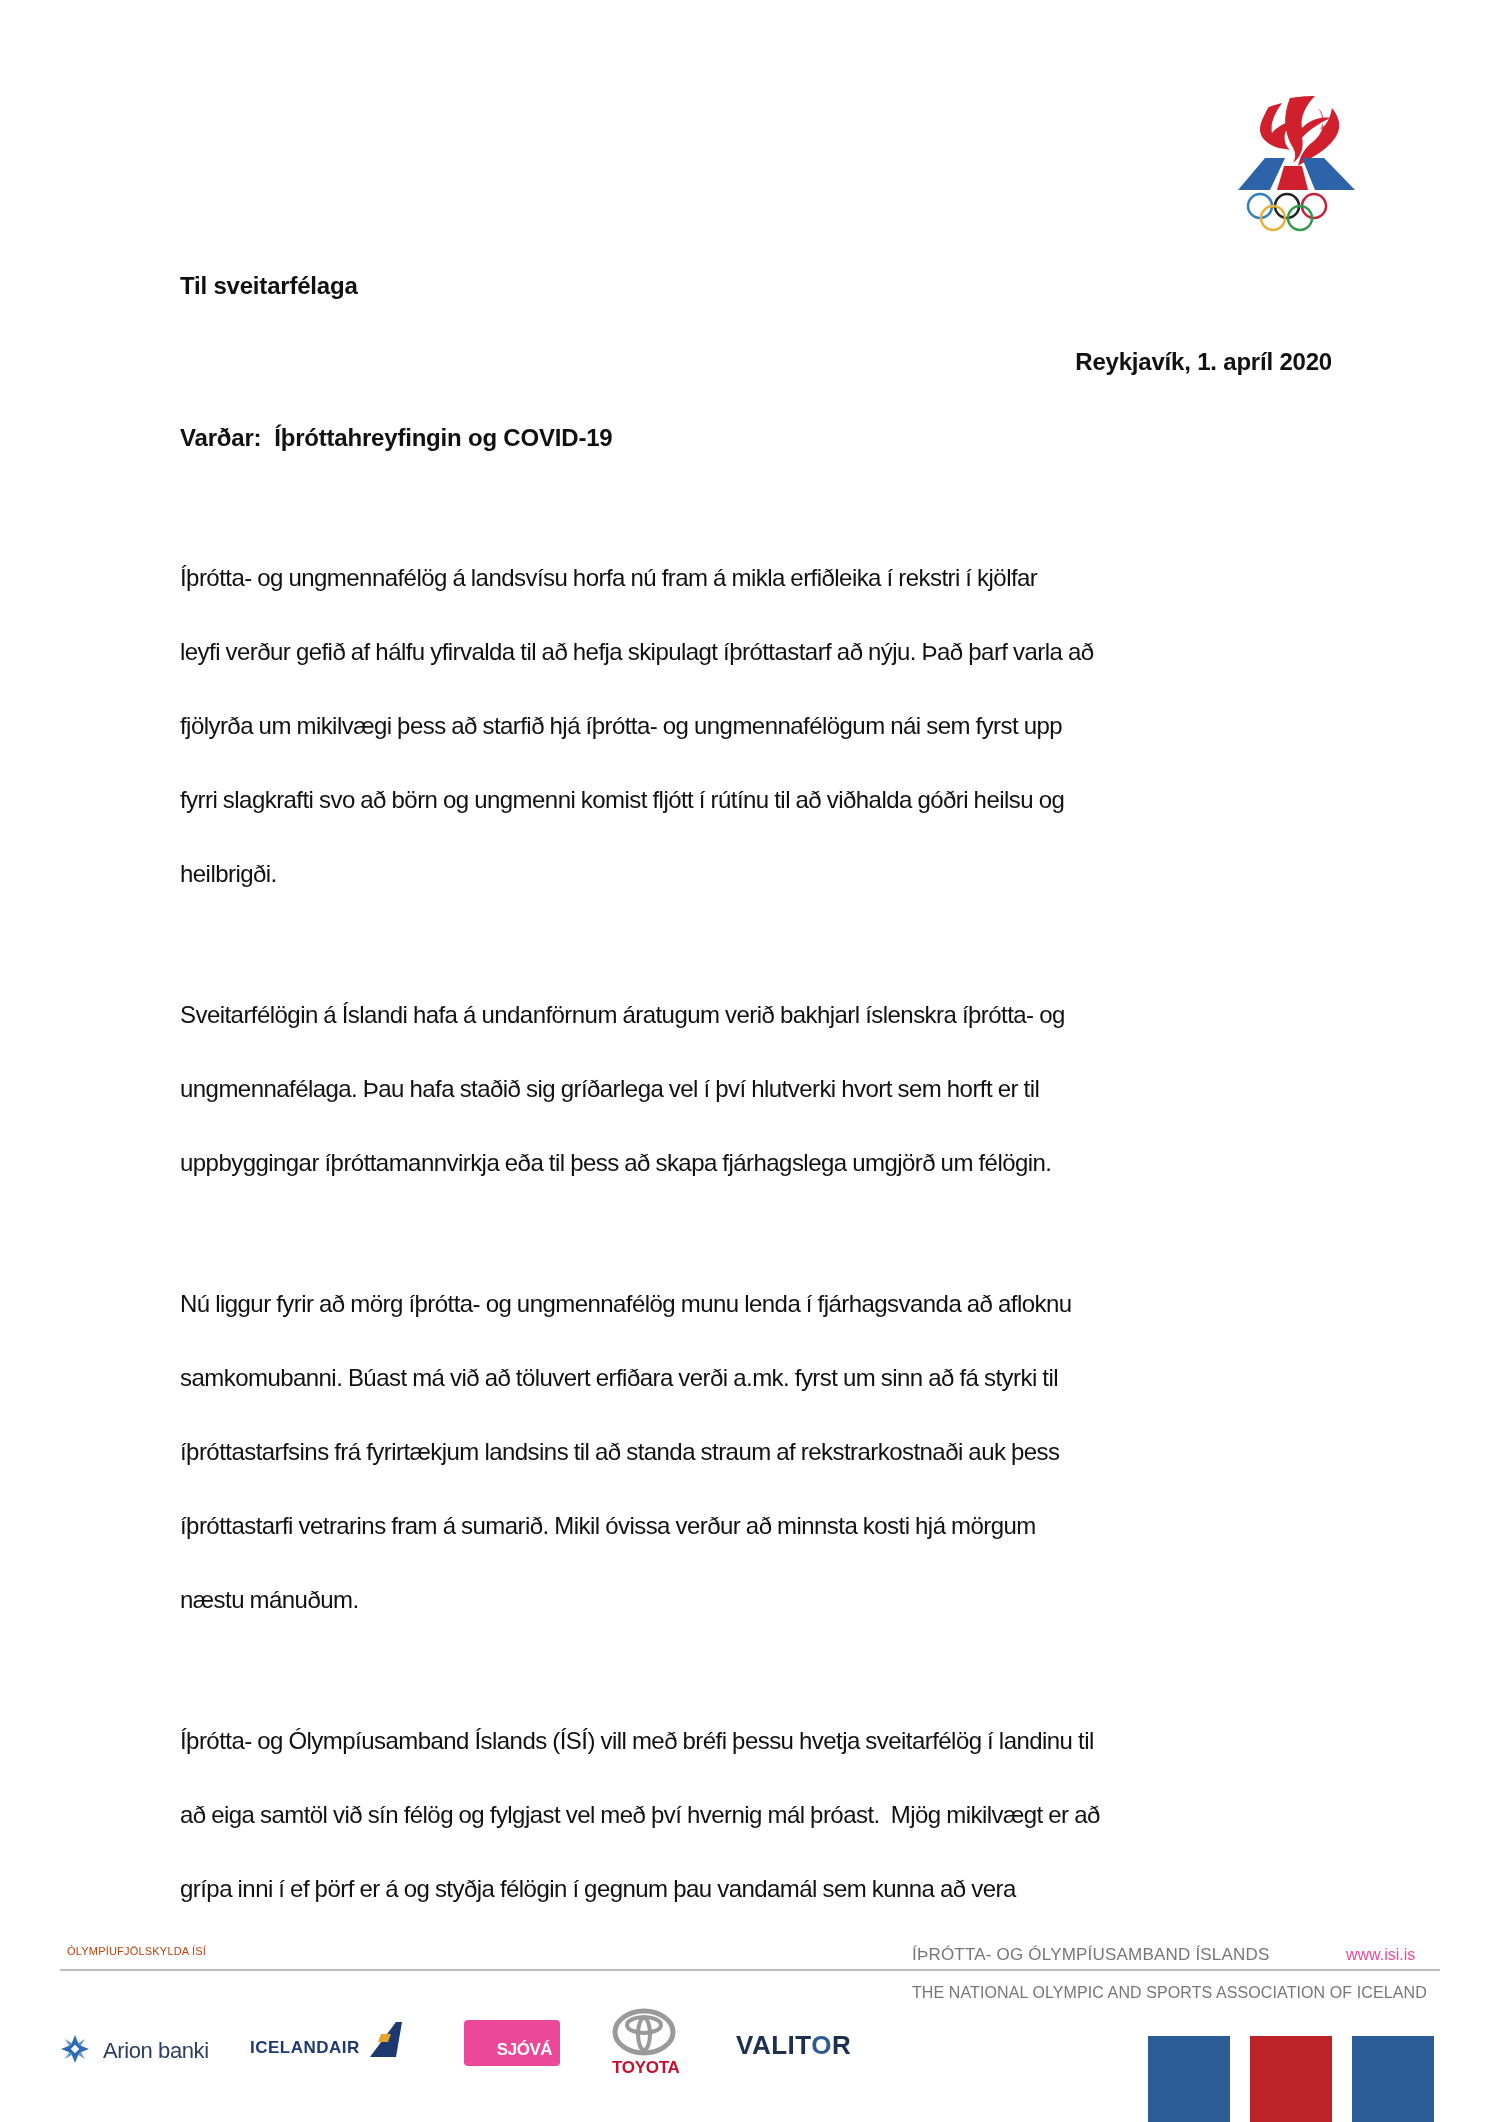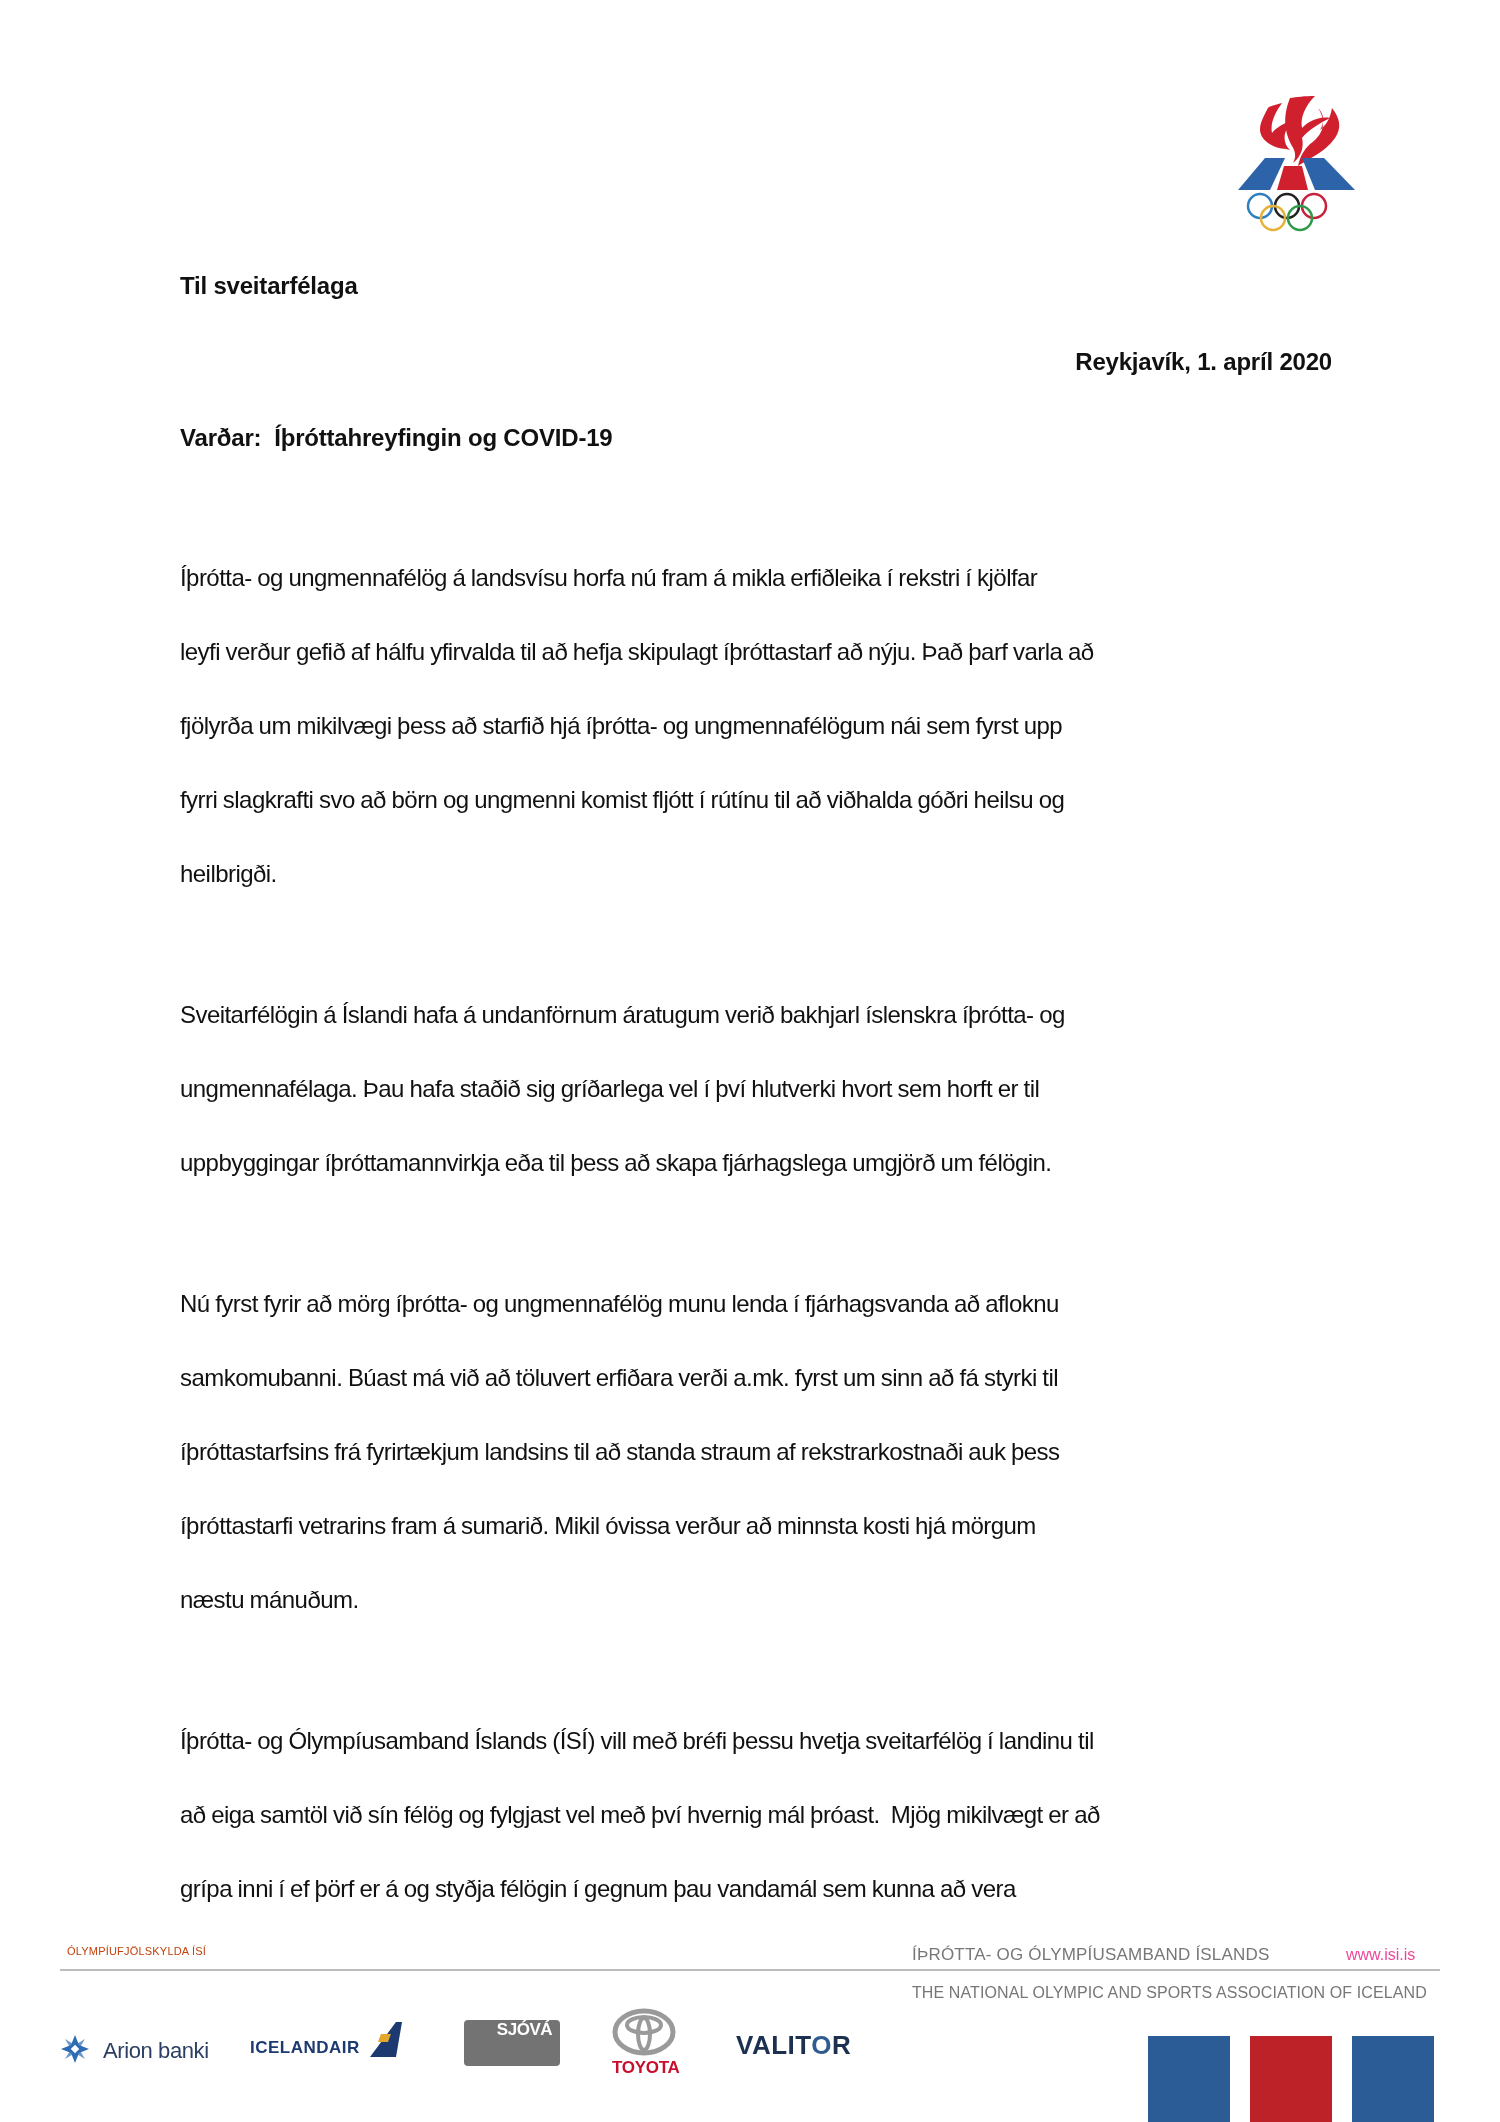--- a/index.html
+++ b/index.html
@@ -19,21 +19,21 @@
     .footer-right-title { position: absolute; left: 912px; top: 1945px; font-size: 17px; color: #777; letter-spacing: 0.2px; }
     .footer-url { position: absolute; left: 1346px; top: 1946px; font-size: 16px; color: #ec4899; }
     .footer-rule { position: absolute; left: 60px; top: 1969px; width: 1380px; height: 2px; background: #bdbdbd; }
     .footer-sub { position: absolute; left: 912px; top: 1984px; font-size: 16px; color: #777; letter-spacing: 0.1px; }
 
     .sponsor { position: absolute; }
     .arion { left: 60px; top: 2034px; display: flex; align-items: flex-end; gap: 13px; }
     .arion-text { font-size: 22px; color: #2b3f63; letter-spacing: -0.4px; }
     .icelandair { left: 250px; top: 2020px; display: flex; align-items: flex-end; gap: 8px; }
     .icelandair-text { font-size: 17px; font-weight: bold; color: #1d3a70; letter-spacing: 0.5px; }
-    .sjova { left: 464px; top: 2020px; width: 96px; height: 46px; background: #737373; border-radius: 4px; display: flex; align-items: flex-start; justify-content: flex-end; padding: 0 8px 6px 0; box-sizing: border-box; }
+    .sjova { left: 464px; top: 2020px; width: 96px; height: 46px; background: #ec4899; border-radius: 4px; display: flex; align-items: flex-end; justify-content: flex-end; padding: 0 8px 6px 0; box-sizing: border-box; }
     .sjova-text { color: #fff; font-size: 17px; font-weight: bold; letter-spacing: -0.5px; }
     .toyota { left: 612px; top: 2008px; width: 90px; display: flex; flex-direction: column; align-items: flex-start; }
     .toyota-text { color: #c8102e; font-size: 17px; font-weight: bold; letter-spacing: -0.3px; margin-top: 2px; }
     .valitor { left: 736px; top: 2030px; }
     .valitor-text { font-size: 26px; font-weight: bold; color: #1c3150; letter-spacing: 0.5px; }
     .valitor-text .o { color: #2f5c8f; }
 
     .flag-block { position: absolute; top: 2036px; width: 82px; height: 86px; }
   </style>
 </head>
@@ -69,21 +69,21 @@
     <span class="line">fjölyrða um mikilvægi þess að starfið hjá íþrótta- og ungmennafélögum nái sem fyrst upp</span>
     <span class="line">fyrri slagkrafti svo að börn og ungmenni komist fljótt í rútínu til að viðhalda góðri heilsu og</span>
     <span class="line">heilbrigði.</span>
   </p>
   <p class="para">
     <span class="line">Sveitarfélögin á Íslandi hafa á undanförnum áratugum verið bakhjarl íslenskra íþrótta- og</span>
     <span class="line">ungmennafélaga. Þau hafa staðið sig gríðarlega vel í því hlutverki hvort sem horft er til</span>
     <span class="line">uppbyggingar íþróttamannvirkja eða til þess að skapa fjárhagslega umgjörð um félögin.</span>
   </p>
   <p class="para">
-    <span class="line">Nú fyrst fyrir að mörg íþrótta- og ungmennafélög munu lenda í fjárhagsvanda að afloknu</span>
+    <span class="line">Nú liggur fyrir að mörg íþrótta- og ungmennafélög munu lenda í fjárhagsvanda að afloknu</span>
     <span class="line">samkomubanni. Búast má við að töluvert erfiðara verði a.mk. fyrst um sinn að fá styrki til</span>
     <span class="line">íþróttastarfsins frá fyrirtækjum landsins til að standa straum af rekstrarkostnaði auk þess</span>
     <span class="line">íþróttastarfi vetrarins fram á sumarið. Mikil óvissa verður að minnsta kosti hjá mörgum</span>
     <span class="line">næstu mánuðum.</span>
   </p>
   <p class="para">
     <span class="line">Íþrótta- og Ólympíusamband Íslands (ÍSÍ) vill með bréfi þessu hvetja sveitarfélög í landinu til</span>
     <span class="line">að eiga samtöl við sín félög og fylgjast vel með því hvernig mál þróast.  Mjög mikilvægt er að</span>
     <span class="line">grípa inni í ef þörf er á og styðja félögin í gegnum þau vandamál sem kunna að vera</span>
     

